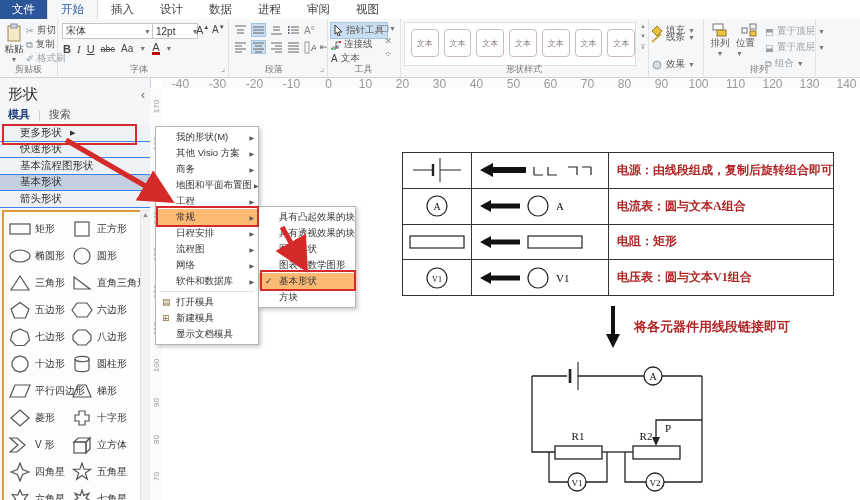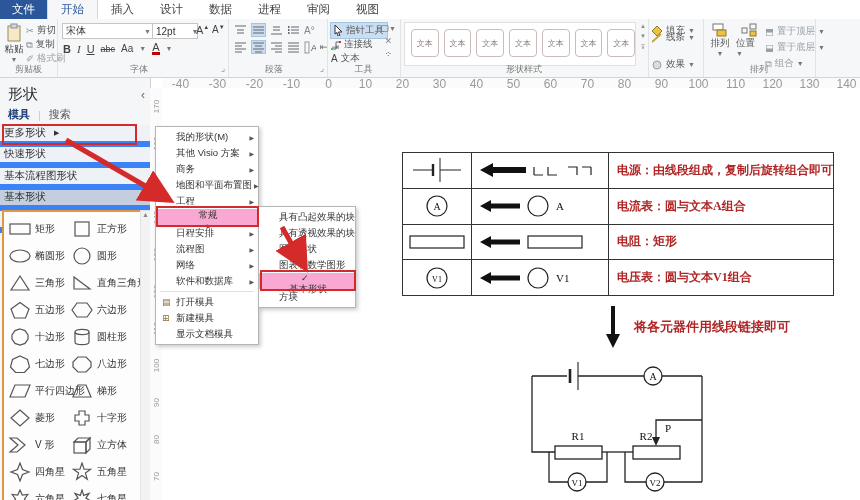--- a/index.html
+++ b/index.html
@@ -19,21 +19,21 @@
   .inputbox{background:#fff;border:1px solid #c6c6c6;height:14px;display:flex;align-items:center;justify-content:space-between;padding:0 3px;font-size:10px;color:#333;}
   .hl{background:#cbdef1;border:1px solid #a3c5e2;}
   svg{display:block;}
   
   #panel{position:absolute;left:0;top:77px;width:150px;height:423px;background:#f4f6f8;border-right:1px solid #cfd3d8;}
   #panel-title{position:absolute;left:8px;top:8px;font-size:15px;color:#333;}
   #panel-collapse{position:absolute;right:5px;top:11px;color:#666;font-size:12px;}
   #panel-tabs{position:absolute;left:8px;top:30px;font-size:11px;color:#555;display:flex;gap:8px;align-items:center;}
   #panel-tabs .ptab-active{color:#1f3f77;font-weight:bold;}
   #stencil-list{position:absolute;left:0;top:48px;width:150px;}
-  .stencil-row{height:15.5px;display:flex;align-items:center;padding-left:4px;font-size:10.5px;color:#333;border-bottom:6px solid #3b82f6;background:#eef1f6;}
+  .stencil-row{height:15.5px;display:flex;align-items:center;padding-left:20px;font-size:10.5px;color:#333;border-bottom:1px solid #3b82f6;background:#eef1f6;}
   .stencil-row.sel{background:#c3cedf;}
   .stencil-arrow{margin-left:8px;font-size:7px;color:#333;}
   #gallery{position:absolute;left:2px;top:133px;width:132px;height:360px;border:2px solid #e0983f;background:#fdfdfe;padding:3px 0 0 4px;overflow:hidden;}
   .grow{display:flex;height:27px;}
   .gcell{width:62px;display:flex;align-items:center;gap:3px;}
   .gcell span{font-size:10px;color:#333;white-space:nowrap;}
   .gcell svg{flex:none;}
   .gshape{stroke:#555;fill:none;stroke-width:1.2;}
   #panel-scroll{position:absolute;left:140px;top:133px;width:9px;height:360px;background:#f1f2f3;border:1px solid #e2e3e5;font-size:7px;color:#888;text-align:center;}
   
@@ -43,21 +43,21 @@
   #hruler span{display:inline-block;width:37px;text-align:center;font-size:12px;color:#999;}
   #canvas{position:absolute;left:162px;top:88px;width:698px;height:412px;background:#fff;}
   
   .menu{position:absolute;background:#fff;border:1px solid #b5b5b5;box-shadow:2px 2px 4px rgba(0,0,0,.2);z-index:40;padding:2px 0;}
   #main-menu{left:155px;top:126px;width:102px;}
   #sub-menu{left:258px;top:206px;width:96px;}
   .mitem{height:16px;display:flex;align-items:center;font-size:9.5px;color:#333;padding:0 4px 0 6px;position:relative;white-space:nowrap;}
   .mitem .micon{width:14px;flex:none;font-size:9px;color:#8a6d3b;}
   .mitem .mlabel{flex:1;}
   .mitem .marrow{font-size:6px;color:#555;margin-left:2px;}
-  .mitem.mhl{background:#f9a8d4;flex-direction:column;}
+  .mitem.mhl{background:#fdba74;}
   .msep{height:1px;background:#e0e0e0;margin:2px 4px;}
   .mcheck{width:14px;flex:none;color:#333;font-size:9px;}
   
   .redbox{position:absolute;border:2px solid #d42a2a;z-index:45;pointer-events:none;}
   #overlay{position:absolute;left:0;top:0;width:860px;height:500px;z-index:60;pointer-events:none;}
   
   #symtable{position:absolute;left:402px;top:152px;width:430px;height:142px;border:1px solid #333;display:flex;flex-direction:column;z-index:2;}
   .trow{flex:1;display:flex;border-bottom:1px solid #333;}
   .trow:last-child{border-bottom:none;}
   .tc1{width:68px;border-right:1px solid #333;display:flex;align-items:center;justify-content:center;}
@@ -373,44 +373,44 @@
         <div class="gcell">
             <svg width="24" height="20" viewBox="0 0 24 20">
               <polygon class="gshape" points="7,3 17,3 22,10 17,17 7,17 2,10"></polygon>
             </svg>
             <span>六边形</span>
           </div>
       </div>
       <div class="grow">
         <div class="gcell">
             <svg width="24" height="20" viewBox="0 0 24 20">
+              <polygon class="gshape" points="12,2 19.5,5.5 21.5,13 16.5,18.5 7.5,18.5 2.5,13 4.5,5.5"></polygon>
+            </svg>
+            <span>七边形</span>
+          </div>
+        <div class="gcell">
+            <svg width="24" height="20" viewBox="0 0 24 20">
+              <polygon class="gshape" points="8,3 16,3 21,8 21,13 16,18 8,18 3,13 3,8"></polygon>
+            </svg>
+            <span>八边形</span>
+          </div>
+      </div>
+      <div class="grow">
+        <div class="gcell">
+            <svg width="24" height="20" viewBox="0 0 24 20">
               <polygon class="gshape" points="12,2 17,3.6 20,7.9 20,12.1 17,16.4 12,18 7,16.4 4,12.1 4,7.9 7,3.6"></polygon>
             </svg>
             <span>十边形</span>
           </div>
         <div class="gcell">
             <svg width="24" height="20" viewBox="0 0 24 20">
               <ellipse class="gshape" cx="12" cy="5" rx="7" ry="2.6"></ellipse>
               <path class="gshape" d="M5,5 v10 a7,2.6 0 0 0 14,0 v-10"></path>
             </svg>
             <span>圆柱形</span>
-          </div>
-      </div>
-      <div class="grow">
-        <div class="gcell">
-            <svg width="24" height="20" viewBox="0 0 24 20">
-              <polygon class="gshape" points="12,2 19.5,5.5 21.5,13 16.5,18.5 7.5,18.5 2.5,13 4.5,5.5"></polygon>
-            </svg>
-            <span>七边形</span>
-          </div>
-        <div class="gcell">
-            <svg width="24" height="20" viewBox="0 0 24 20">
-              <polygon class="gshape" points="8,3 16,3 21,8 21,13 16,18 8,18 3,13 3,8"></polygon>
-            </svg>
-            <span>八边形</span>
           </div>
       </div>
       <div class="grow">
         <div class="gcell">
             <svg width="24" height="20" viewBox="0 0 24 20">
               <polygon class="gshape" points="7,4 22,4 17,16 2,16"></polygon>
             </svg>
             <span>平行四边形</span>
           </div>
         <div class="gcell">

